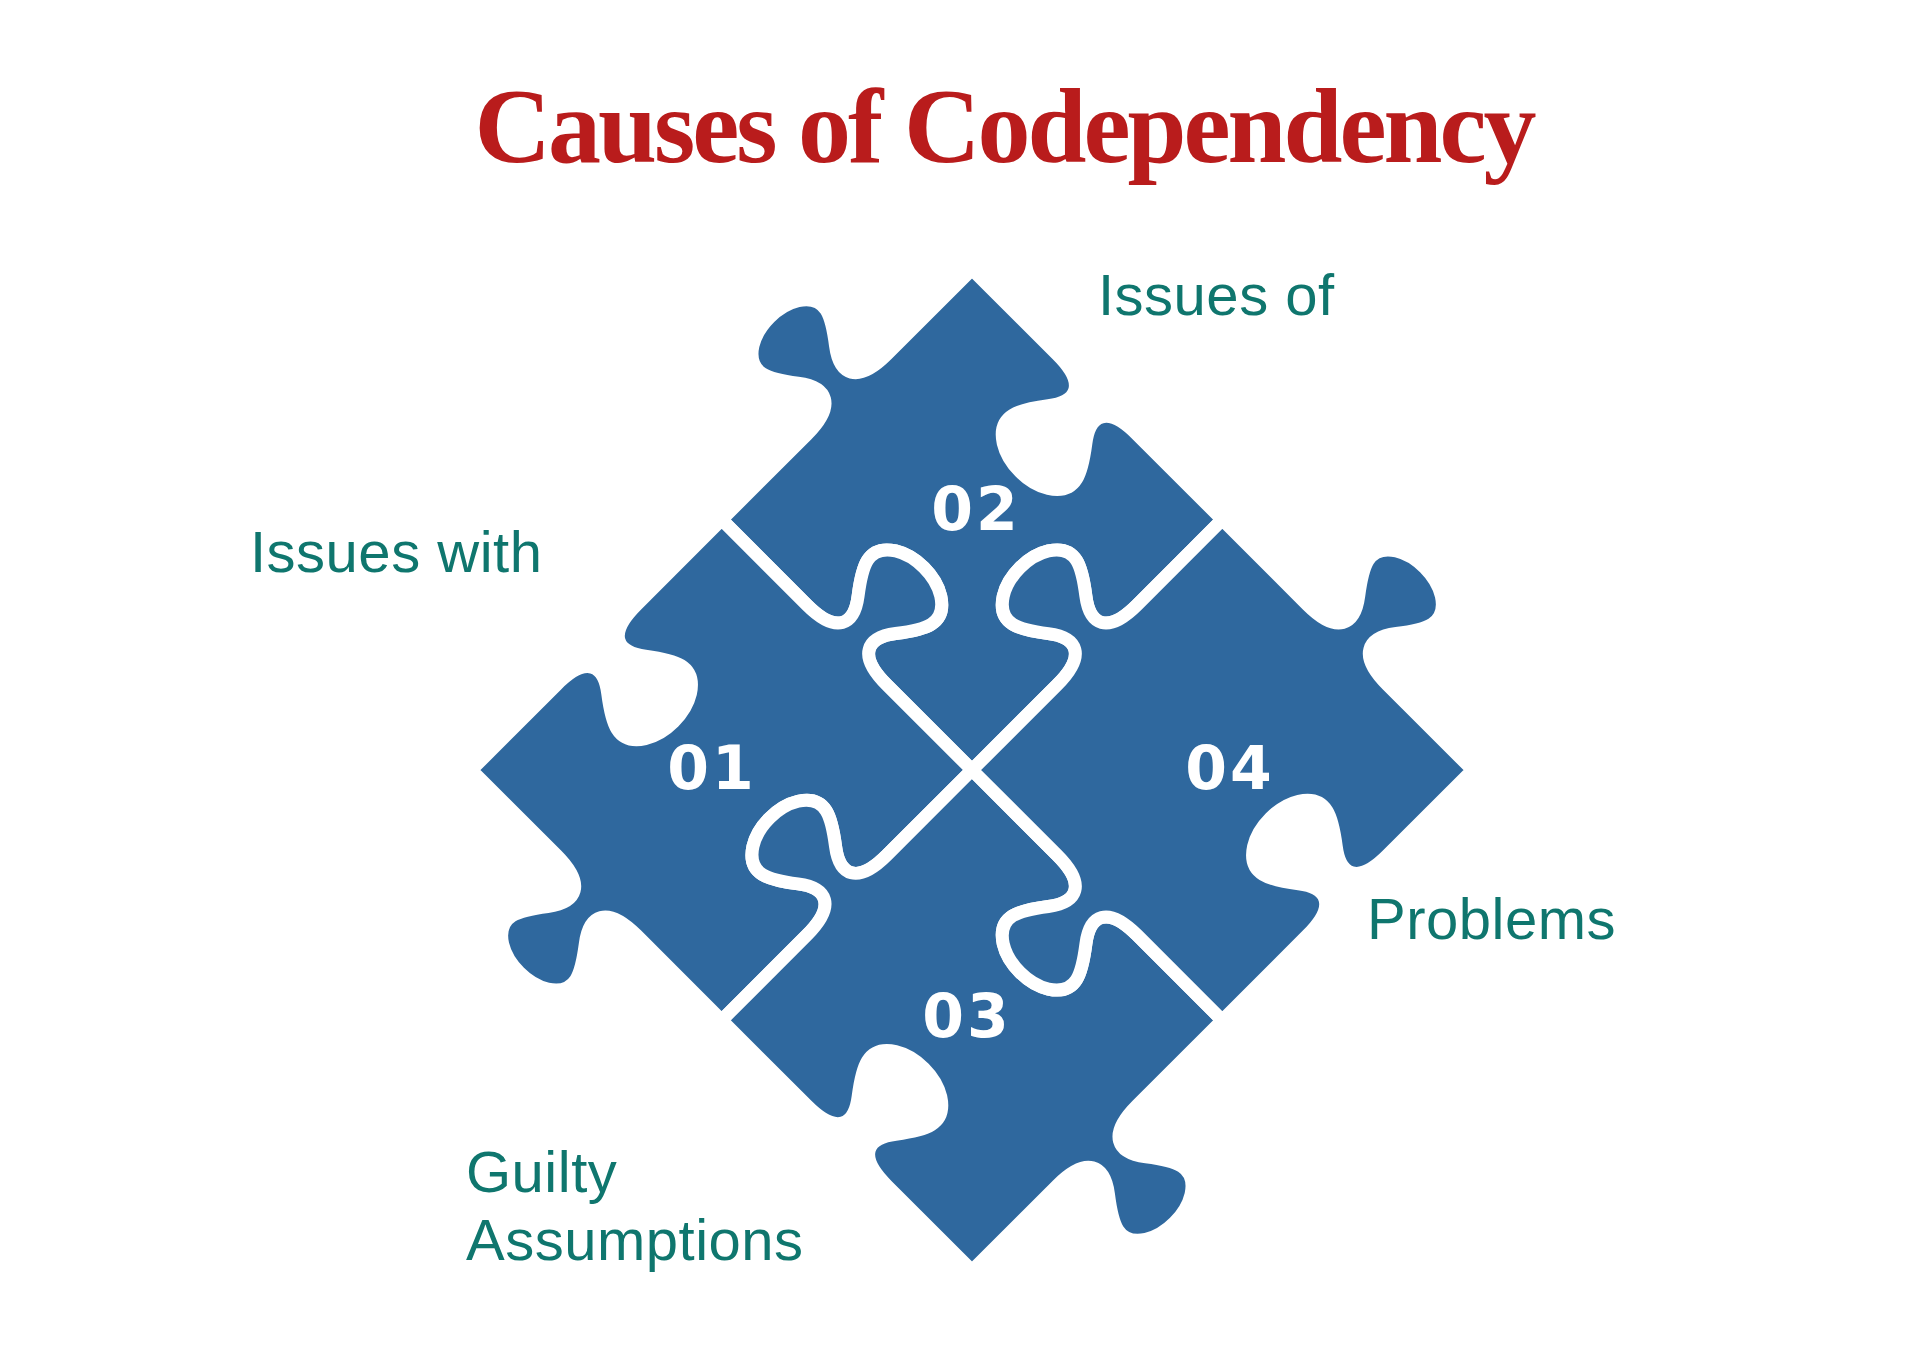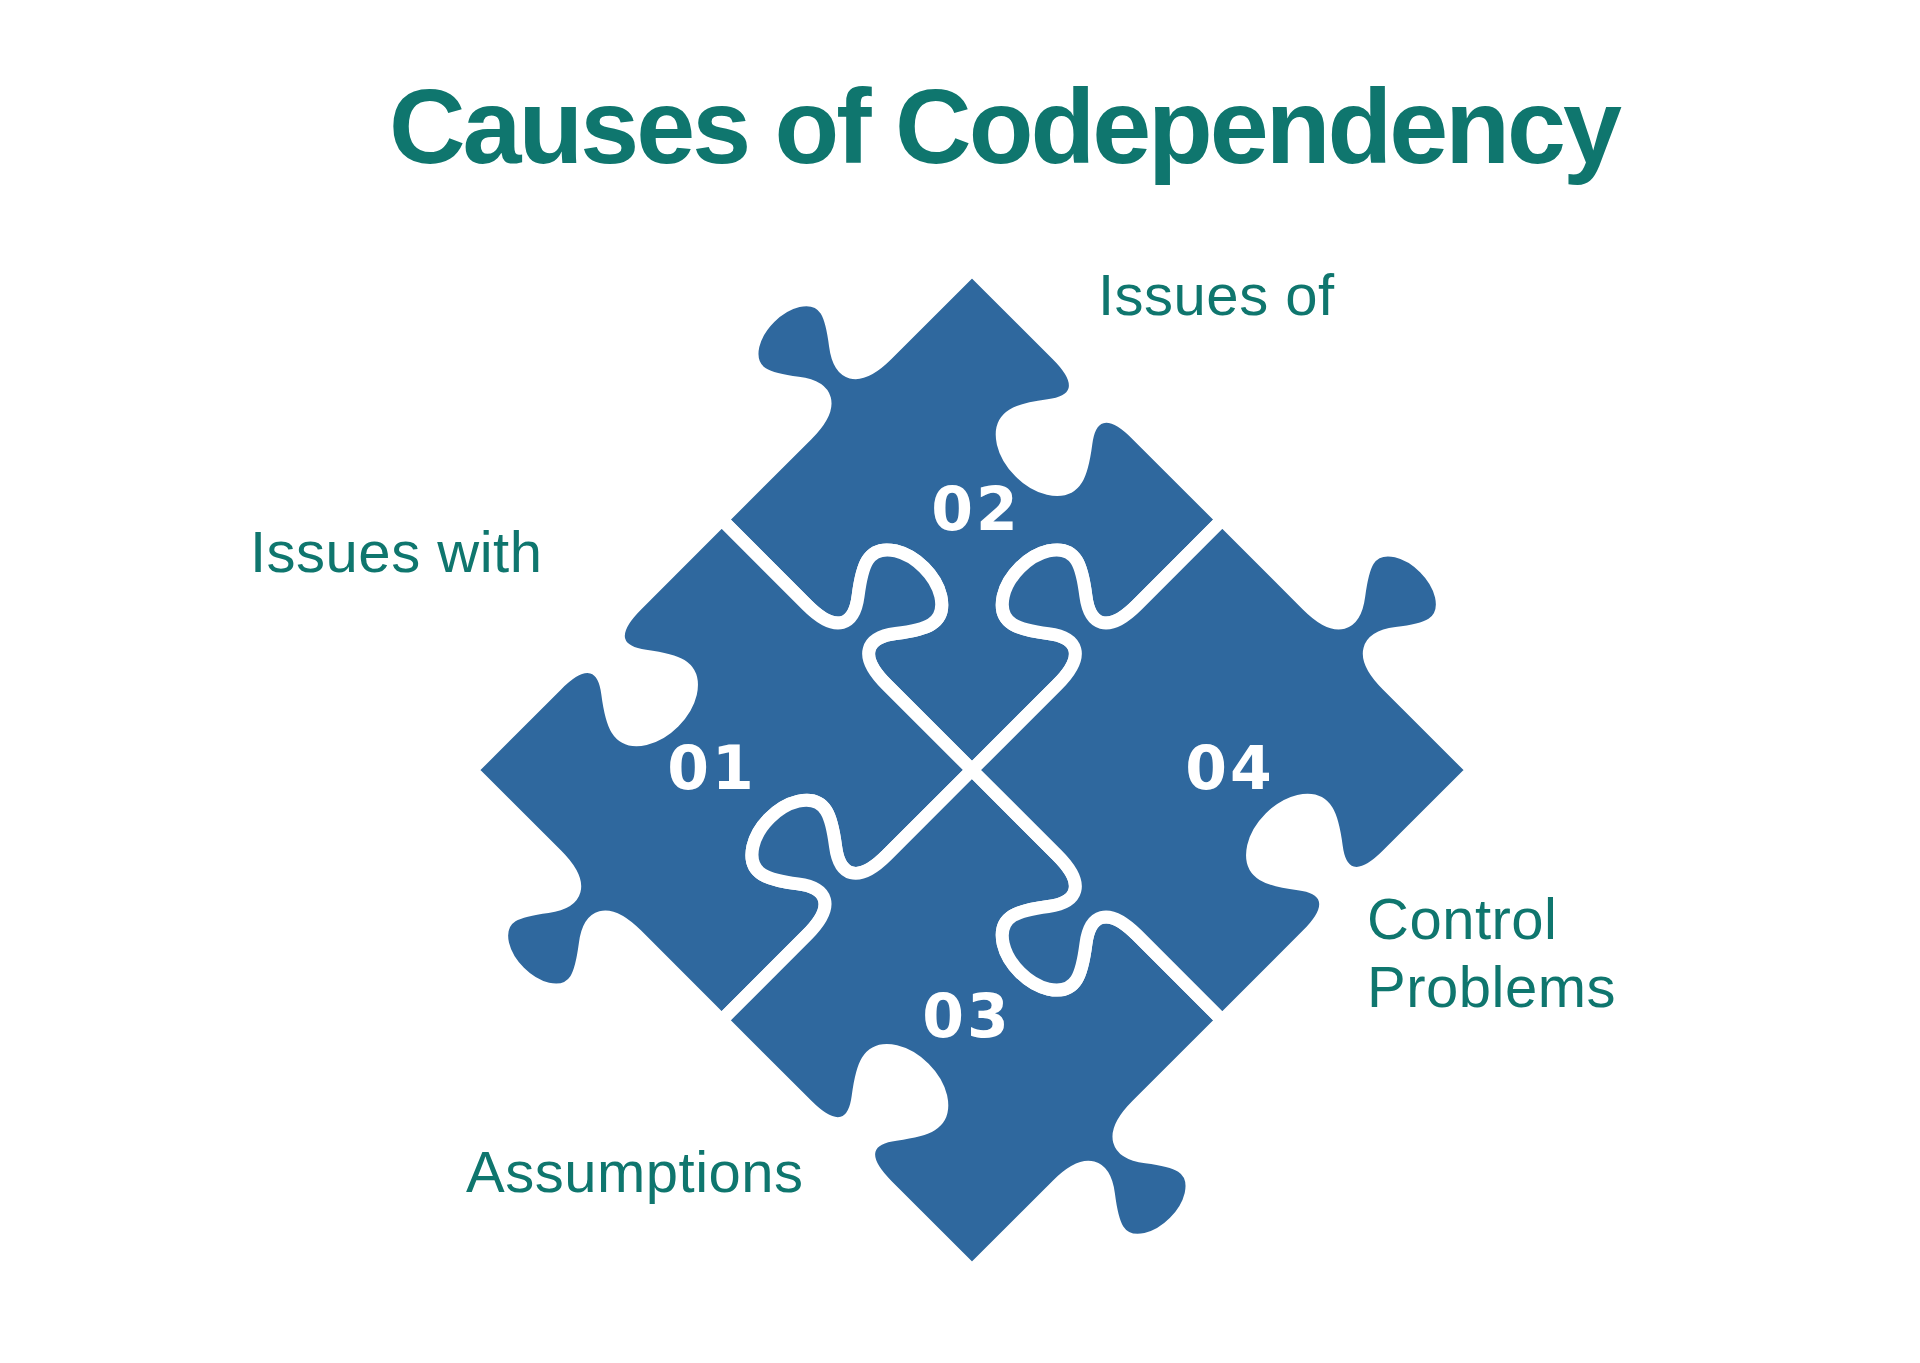--- a/index.html
+++ b/index.html
@@ -8,25 +8,25 @@
     width:1920px;height:1363px;
     background:#ffffff;
     overflow:hidden;
     font-family:"Liberation Sans", sans-serif;
   }
   .title{
     position:absolute;
     top:66px;left:1004px;
     transform:translateX(-50%);
     white-space:nowrap;
-    font-family:Liberation Sans, sans-serif;
+    font-family:Liberation Serif, serif;
     font-weight:800;
     font-size:106px;
     letter-spacing:-3px;
-    color:#0f766e;
+    color:#b91c1c;
     margin:0;
   }
   .puzzle-svg{position:absolute;left:0;top:0;}
   .piece-label{
     position:absolute;
     font-size:58px;
     line-height:68px;
     font-weight:500;
     color:#0f766e;
     letter-spacing:0.5px;
@@ -64,21 +64,21 @@
 
   <div class="piece-label label-center" style="left:250px;top:518px;width:350px;">
     <div>Issues with</div>
   </div>
 
   <div class="piece-label label-left-align" style="left:1098px;top:261px;width:420px;">
     <div>Issues of</div>
   </div>
 
   <div class="piece-label label-center" style="left:466px;top:1138px;width:430px;">
+    <div>Guilty</div>
     <div>Assumptions</div>
   </div>
 
   <div class="piece-label label-left-align" style="left:1367px;top:885px;width:420px;">
-    <div>Control</div>
     <div>Problems</div>
   </div>
 
 </div>
 
 </body></html>

